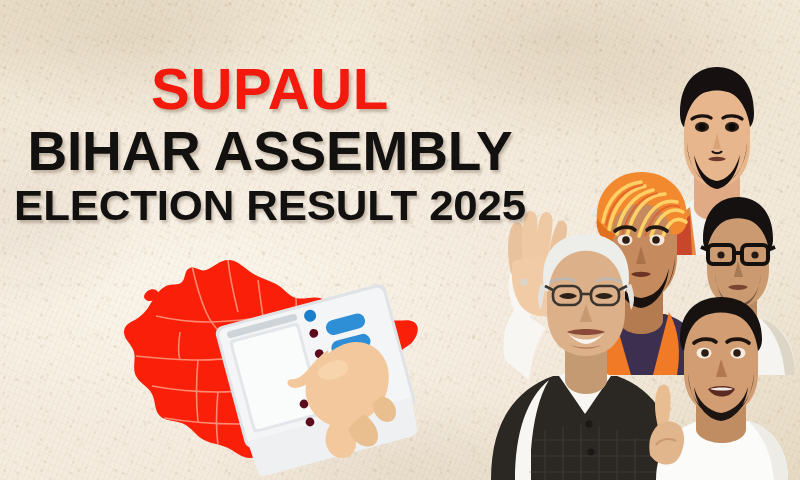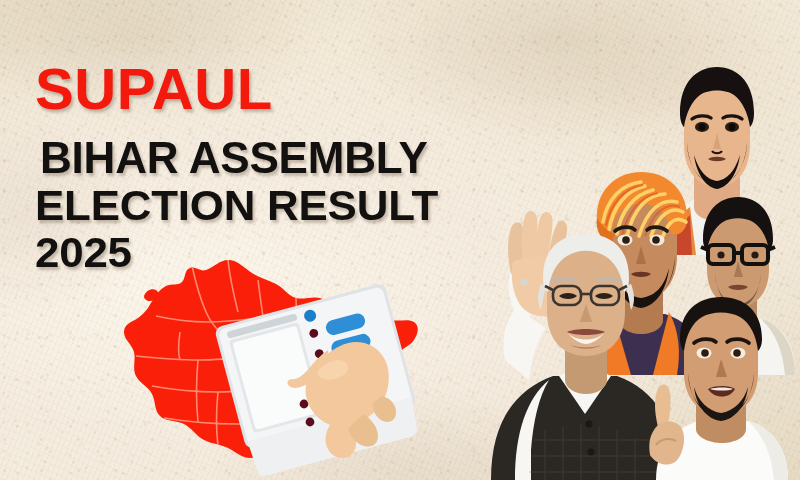--- a/index.html
+++ b/index.html
@@ -68,33 +68,33 @@
     letter-spacing:-.5px;
   }
   #masthead .express {
     font-family:"Liberation Sans", sans-serif;
     font-weight:700; font-size:29px; line-height:1;
     color:#0d0c0a; letter-spacing:-1px;
     transform:scaleX(1.04); transform-origin:left center;
   }
 
   
-  #headline { position:absolute; left:0; top:62px; width:540px; z-index:35; text-align:left;padding-left:40px; }
+  #headline { position:absolute; left:0; top:62px; width:540px; z-index:35; text-align:center; }
   #headline .l1 {
     font-weight:700; font-size:57px; line-height:.98;
     color:#f4190d; letter-spacing:.5px;
     text-shadow:2px 3px 3px rgba(80,60,40,.30);
     transform:scaleX(1.02);
   }
   #headline .l2, #headline .l3 {
     font-weight:700; color:#121110;
     letter-spacing:-.2px;
     text-shadow:2px 3px 3px rgba(80,60,40,.30);
   }
-  #headline .l2 { font-size:44px; line-height:1.08; margin-top:16px; transform:scaleX(1.0); }
+  #headline .l2 { font-size:55px; line-height:1.08; margin-top:4px; transform:scaleX(1.0); }
   #headline .l3 { font-size:43px; line-height:1.08; margin-top:1px; transform:scaleX(1.02); }
 
   
   #mapwrap { position:absolute; left:96px; top:236px; width:340px; height:244px; z-index:20; }
   #mapwrap svg { display:block; width:100%; height:100%; overflow:visible; }
 
   
   #photos { position:absolute; right:0; top:0; width:350px; height:480px; z-index:30; }
   .pc { position:absolute; }
   .pc svg { display:block; overflow:visible; }

